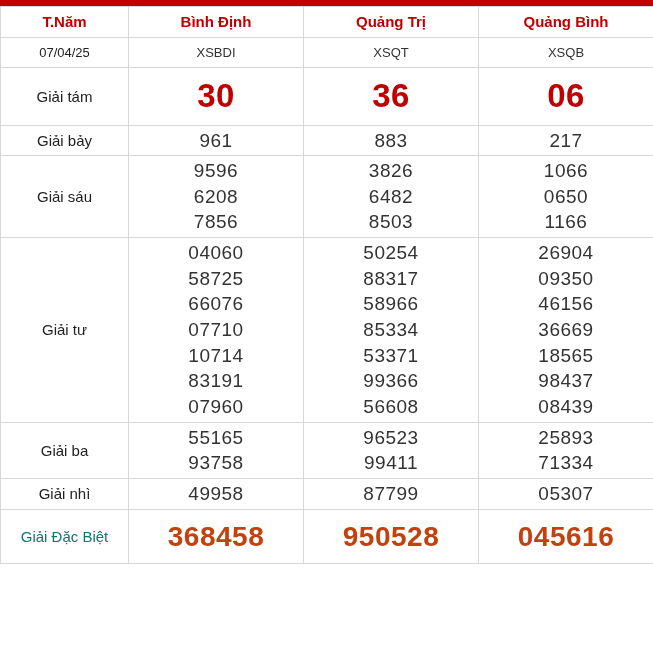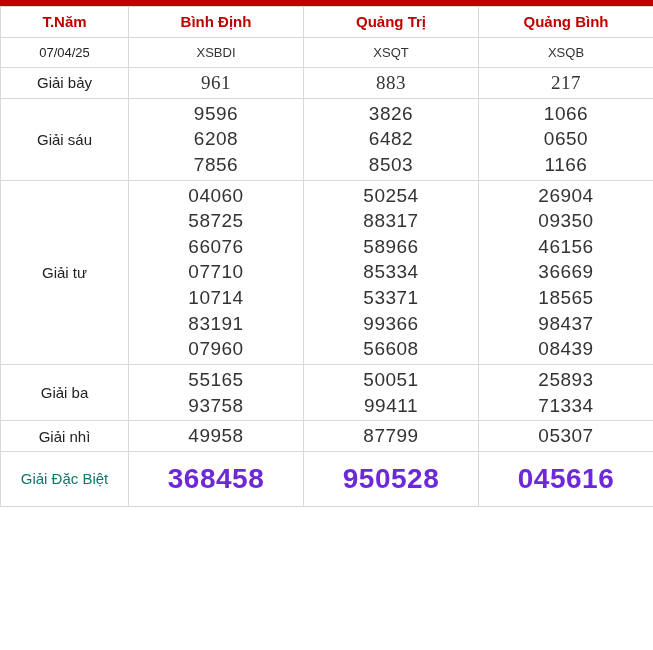--- a/index.html
+++ b/index.html
@@ -83,31 +83,31 @@
   
   td.big-red {
     color: #c00000;
     font-size: 33px;
     font-weight: bold;
     letter-spacing: 1px;
     padding: 6px 2px;
   }
   
   td.special {
-    color: #6d28d9;
+    color: #c2410c;
     font-size: 28px;
     font-weight: bold;
     letter-spacing: 1px;
     padding: 8px 2px;
   }
   td.special-label {
     font-size: 15px;
     color: #0f766e;
   }
-  td.g7 { font-size: 19px; font-family: Liberation Serif, serif; }
+  td.g7 { font-size: 19px; }
   td.g6 { font-size: 19px; }
   td.g5 { font-size: 19px; }
   td.g4 { font-size: 19px; }
   td.g3 { font-size: 19px; }
   td.g2 { font-size: 19px; }
   td.g1 { font-size: 19px; }
 </style>
 </head>
 <body>
 
@@ -129,20 +129,38 @@
       </tr>
     </thead>
     <tbody>
       <tr>
         <td class="date">07/04/25</td>
         <td class="subhead">XSBDI</td>
         <td class="subhead">XSQT</td>
         <td class="subhead">XSQB</td>
       </tr>
 
+    <tr>
+          <td class="label">Giải tám</td>
+          <td class="big-red">
+            <div class="num-list">
+              <div>30</div>
+            </div>
+          </td>
+          <td class="big-red">
+            <div class="num-list">
+              <div>36</div>
+            </div>
+          </td>
+          <td class="big-red">
+            <div class="num-list">
+              <div>06</div>
+            </div>
+          </td>
+        </tr>
         <tr>
           <td class="label">Giải bảy</td>
           <td class="g7">
             <div class="num-list">
               <div>961</div>
             </div>
           </td>
           <td class="g7">
             <div class="num-list">
               <div>883</div>
@@ -217,21 +235,21 @@
         <tr>
           <td class="label">Giải ba</td>
           <td class="g3">
             <div class="num-list">
               <div>55165</div>
               <div>93758</div>
             </div>
           </td>
           <td class="g3">
             <div class="num-list">
-              <div>50051</div>
+              <div>96523</div>
               <div>99411</div>
             </div>
           </td>
           <td class="g3">
             <div class="num-list">
               <div>25893</div>
               <div>71334</div>
             </div>
           </td>
         </tr>

